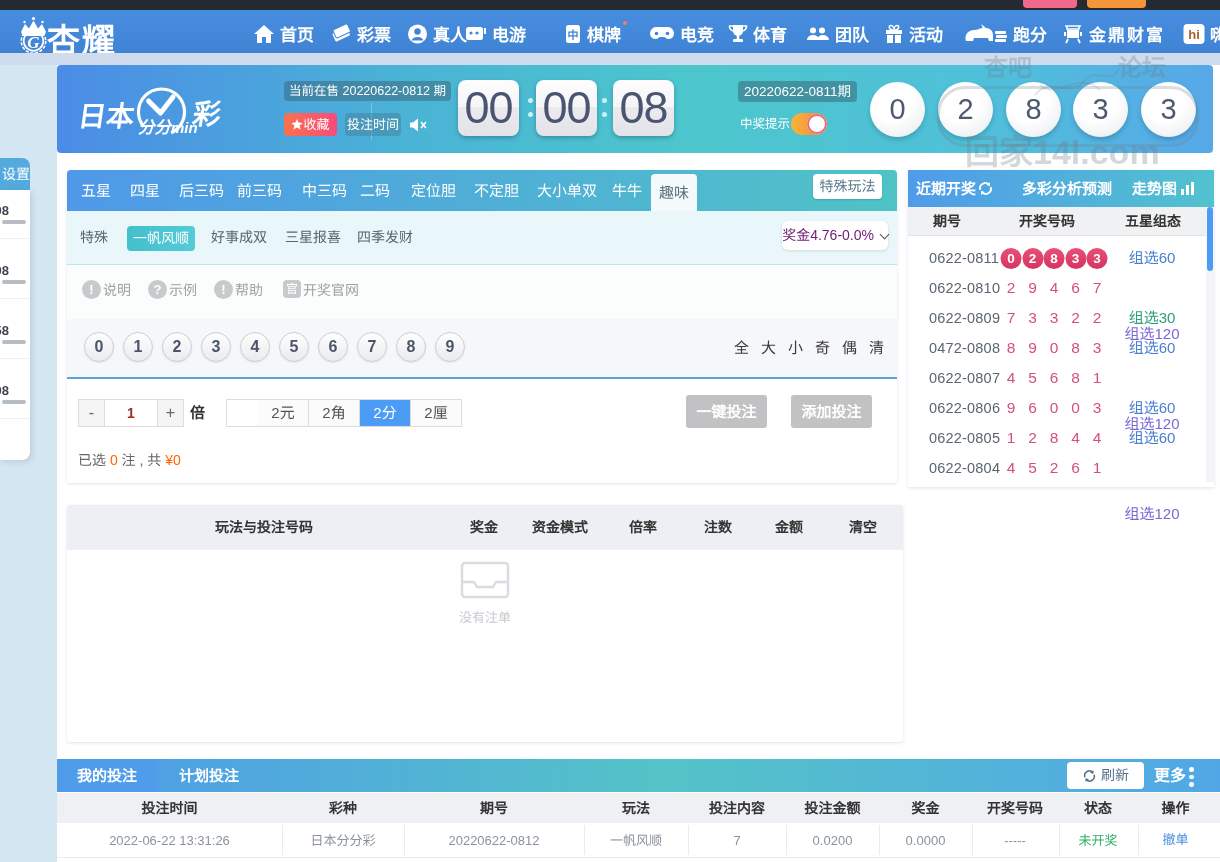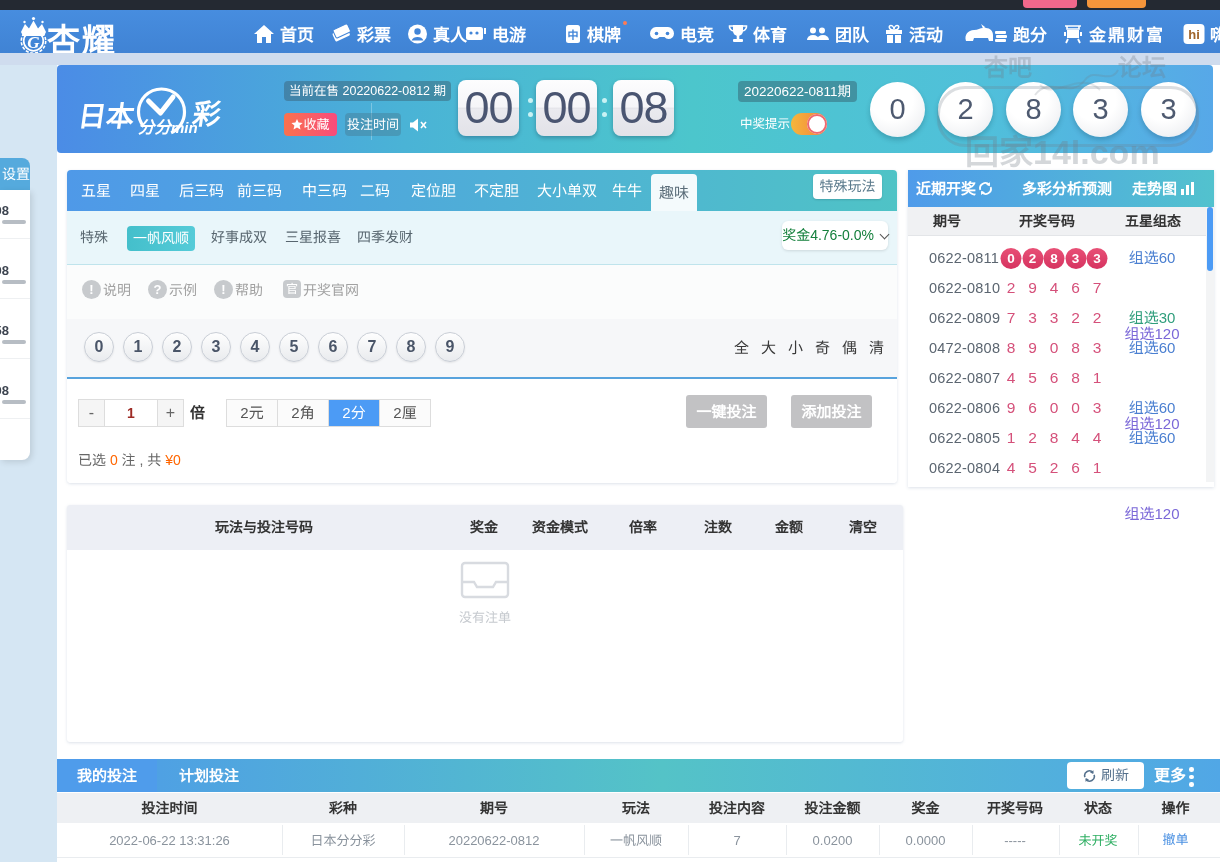--- a/index.html
+++ b/index.html
@@ -41,36 +41,36 @@
 .lwl{position:absolute;left:0;width:30px;height:1px;background:#eef0f2;}
 
 #main{left:67px;top:170px;width:830px;height:313px;background:#fff;border-radius:4px;box-shadow:0 1px 3px rgba(120,140,170,.25);}
 #tabbar{left:0;top:0;width:830px;height:41px;background:linear-gradient(90deg,#4f99e8 0%,#4fc3c6 100%);border-radius:4px 4px 0 0;}
 .tab{position:absolute;top:0;height:41px;line-height:41px;color:#fff;font-size:15px;}
 #tab-active{position:absolute;left:584px;top:4px;width:46px;height:37px;background:#f4fafc;border-radius:4px 4px 0 0;color:#5b6d79;font-size:15px;text-align:center;line-height:37px;}
 #spbtn{position:absolute;left:746px;top:4px;width:69px;height:25px;background:#fff;border-radius:4px;color:#5a7a8c;font-size:14px;text-align:center;line-height:25px;box-shadow:0 1px 2px rgba(0,0,0,.15);}
 #subrow{left:0;top:41px;width:830px;height:53px;background:#e9f6fa;border-bottom:1px solid #bfe4ec;}
 .stab{position:absolute;top:0;height:53px;line-height:53px;color:#58666f;font-size:14px;}
 #stab-active{position:absolute;left:60px;top:15px;width:68px;height:25px;background:linear-gradient(90deg,#44bfcb,#55cbd8);border-radius:4px;color:#fff;font-size:14px;text-align:center;line-height:25px;}
-#bonus{position:absolute;left:715px;top:10px;width:106px;height:29px;background:#fff;border-radius:6px;box-shadow:0 1px 3px rgba(0,0,0,.12);color:#15803d;font-size:14px;text-align:center;line-height:29px;}
+#bonus{position:absolute;left:715px;top:10px;width:106px;height:29px;background:#fff;border-radius:6px;box-shadow:0 1px 3px rgba(0,0,0,.12);color:#701a75;font-size:14px;text-align:center;line-height:29px;}
 #inforow{left:0;top:95px;width:830px;height:54px;background:#fbfcfc;}
 .ic{position:absolute;top:14px;display:flex;align-items:center;color:#a2a2a2;font-size:14px;}
 .ic .cir{width:19px;height:19px;border-radius:50%;background:#c7cacd;color:#fff;font-size:13px;font-weight:bold;text-align:center;line-height:19px;margin-right:2px;}
 .ic .sq{width:18px;height:18px;border-radius:4px;background:#c7cacd;color:#fff;font-size:12px;text-align:center;line-height:18px;margin-right:2px;}
 #numarea{left:0;top:149px;width:830px;height:58px;background:#f6f7f9;border-bottom:2px solid #58a3dd;}
 .nball{position:absolute;top:13px;width:30px;height:30px;border-radius:50%;background:linear-gradient(180deg,#fefefe,#e9ebee);border:1px solid #c9ced6;box-sizing:border-box;color:#4a5568;font-weight:bold;font-size:16px;text-align:center;line-height:28px;box-shadow:0 1px 2px rgba(0,0,0,.08);}
 #quick{position:absolute;right:13px;top:0;height:58px;line-height:58px;font-size:15px;color:#3a3a3a;letter-spacing:0;}
 #quick span{margin-left:12px;}
 
 #ctrl{left:0;top:209px;width:830px;height:104px;background:#fff;border-radius:0 0 4px 4px;}
 .stepper{position:absolute;left:11px;top:20px;height:28px;display:flex;border:1px solid #ddd;box-sizing:border-box;}
 .stepper .pm{width:25px;background:#f5f5f5;color:#666;font-size:16px;text-align:center;line-height:26px;}
 .stepper .inp{width:52px;background:#fff;border-left:1px solid #ddd;border-right:1px solid #ddd;color:#9e2b25;font-weight:bold;font-size:14px;text-align:center;line-height:26px;}
 #beilbl{position:absolute;left:123px;top:20px;height:28px;line-height:28px;font-size:15px;font-weight:bold;color:#333;}
-#money{position:absolute;left:159px;top:20px;height:28px;display:flex;border:1px solid #ddd;box-sizing:border-box;}
+#money{position:absolute;left:159px;top:20px;height:28px;display:flex;border:1px solid #ddd;box-sizing:border-box;padding-left:31px;}
 #money div{width:50px;text-align:center;line-height:26px;font-size:15px;color:#555;background:#fbfbfb;border-right:1px solid #ddd;}
 #money div:last-child{border-right:none;}
 #money div.act{background:#4c9bf5;color:#fff;}
 .graybtn{position:absolute;top:16px;width:81px;height:33px;background:#c2c2c4;border-radius:3px;color:#fff;font-size:15px;font-weight:bold;text-align:center;line-height:33px;}
 #selinfo{position:absolute;left:11px;top:70px;font-size:14px;color:#666;}
 #selinfo b{color:#f60;font-weight:normal;}
 
 #betslip{left:67px;top:505px;width:836px;height:237px;background:#fff;border-radius:3px;box-shadow:0 1px 3px rgba(120,140,170,.25);}
 #bshead{left:0;top:0;width:836px;height:45px;background:#edeff5;border-radius:3px 3px 0 0;}
 .bsh{position:absolute;top:0;height:45px;line-height:45px;font-size:14px;font-weight:bold;color:#333;transform:translateX(-50%);white-space:nowrap;}

